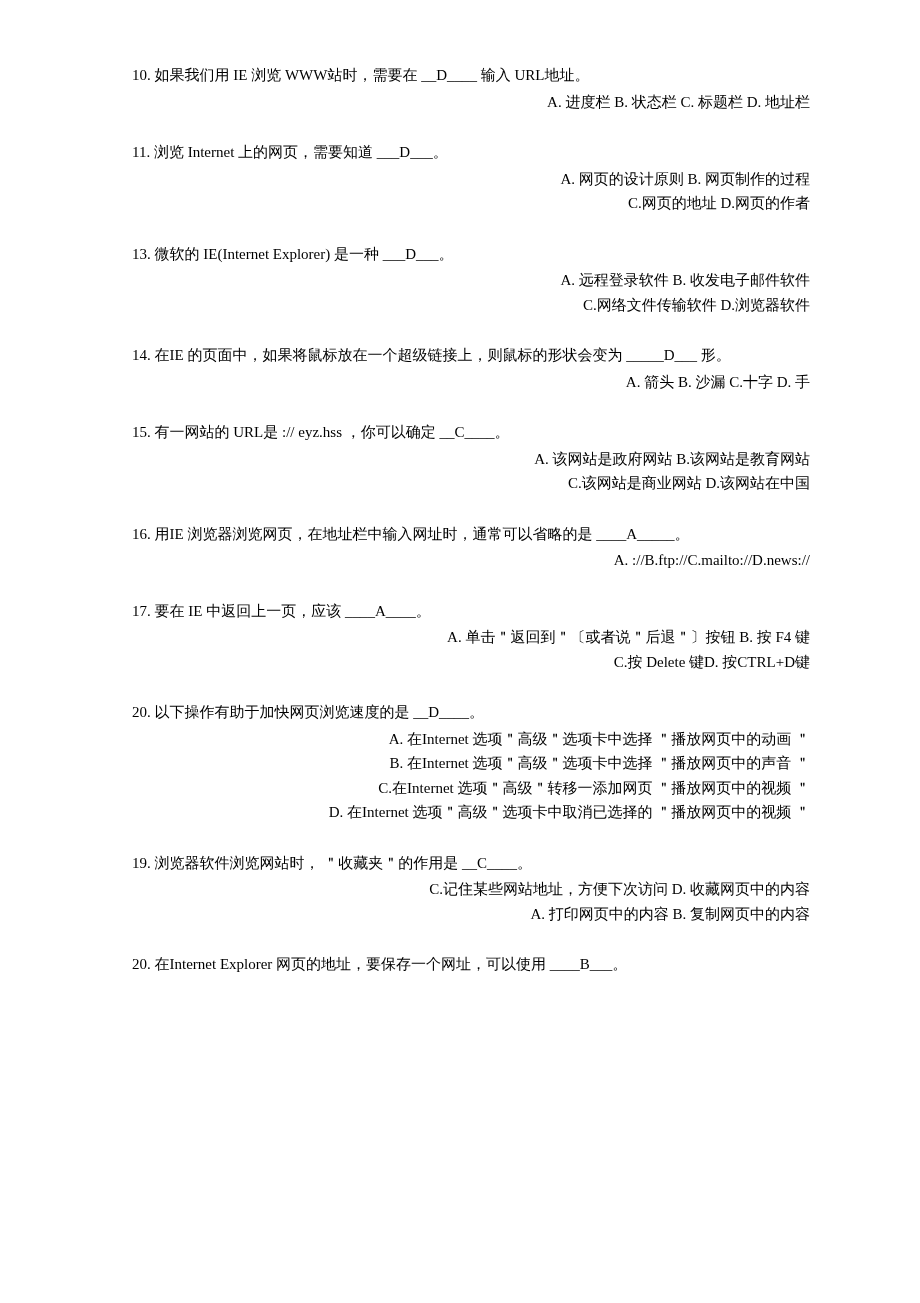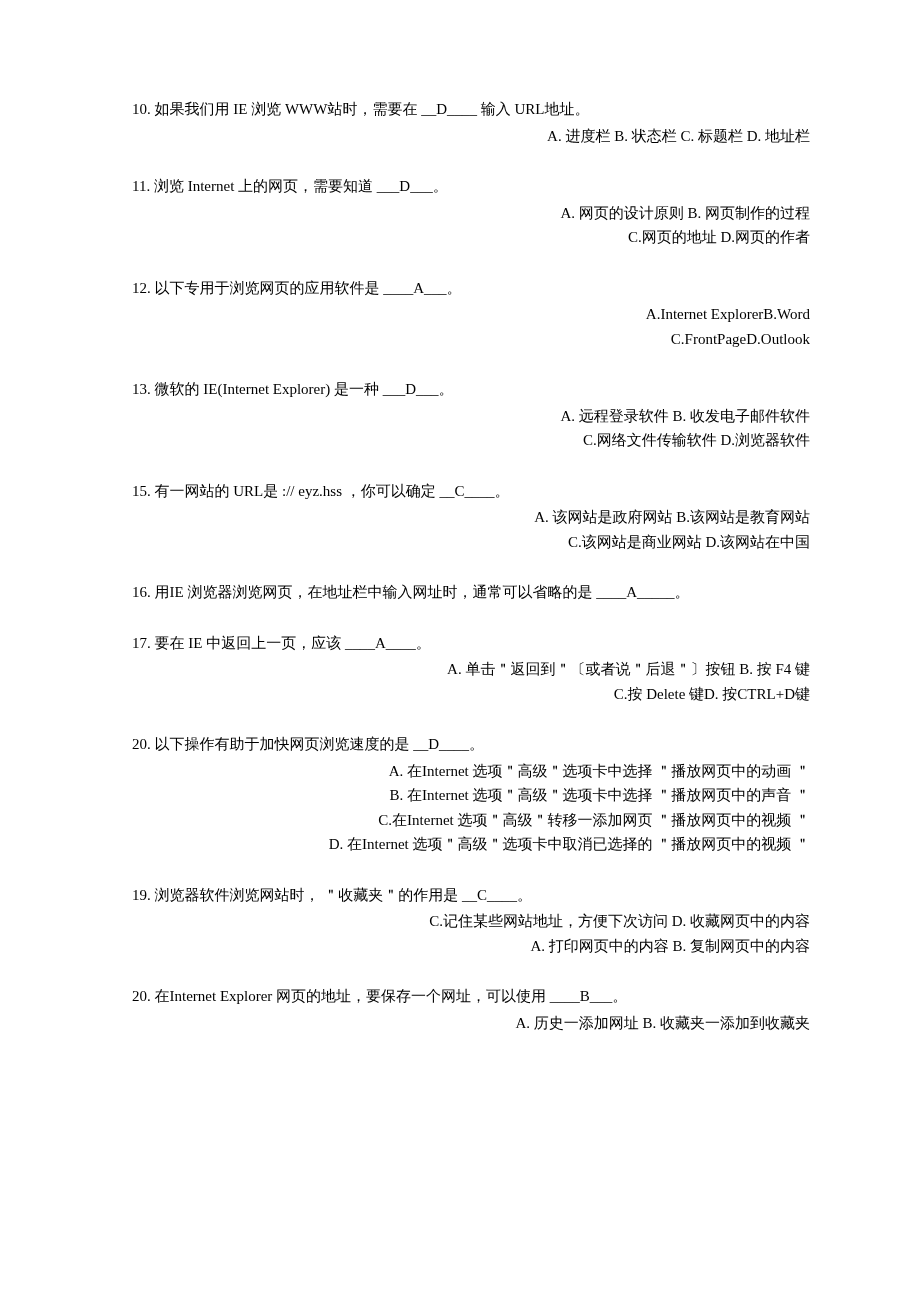--- a/index.html
+++ b/index.html
@@ -8,21 +8,21 @@
     background: #ffffff;
     font-family: "SimSun", "宋体", serif;
     color: #000;
     font-size: 15px;
     line-height: 1.5;
   }
   .page {
     width: 920px;
     min-height: 1303px;
     box-sizing: border-box;
-    padding: 98px 110px 80px 132px;
+    padding: 64px 110px 80px 132px;
     position: relative;
   }
   .question {
     margin-bottom: 28px;
   }
   .stem {
     margin-bottom: 4px;
   }
   .options {
     padding-left: 46px;
@@ -47,42 +47,44 @@
         </div>
       </div>
       <div class="question">
         <div class="stem"><span class="num">11.</span><span> 浏览 Internet   上的网页，需要知道   ___D___。</span></div>
         <div class="options">
           <div class="line">A. 网页的设计原则   B. 网页制作的过程</div>
           <div class="line">C.网页的地址  D.网页的作者</div>
         </div>
       </div>
       <div class="question">
-        <div class="stem"><span class="num">12.</span><span> 以下专用于浏览网页的应用软件是      ____A___。</span></div>
-        <div class="options">
-          <div class="line">A.Internet ExplorerB.Word</div>
-          <div class="line">C.FrontPageD.Outlook</div>
-        </div>
-      </div>
-      <div class="question">
         <div class="stem"><span class="num">13.</span><span> 微软的 IE(Internet Explorer)       是一种 ___D___。</span></div>
         <div class="options">
           <div class="line">A. 远程登录软件        B.        收发电子邮件软件</div>
           <div class="line">C.网络文件传输软件    D.浏览器软件</div>
+        </div>
+      </div>
+      <div class="question">
+        <div class="stem"><span class="num">14.</span><span> 在IE 的页面中，如果将鼠标放在一个超级链接上，则鼠标的形状会变为        _____D___ 形。</span></div>
+        <div class="options">
+          <div class="line">A. 箭头 B. 沙漏 C.十字 D. 手</div>
         </div>
       </div>
       <div class="question">
         <div class="stem"><span class="num">15.</span><span> 有一网站的  URL是   ://   eyz.hss           ，你可以确定  __C____。</span></div>
         <div class="options">
           <div class="line">A. 该网站是政府网站    B.该网站是教育网站</div>
           <div class="line">C.该网站是商业网站    D.该网站在中国</div>
         </div>
       </div>
       <div class="question">
         <div class="stem"><span class="num">16.</span><span> 用IE 浏览器浏览网页，在地址栏中输入网址时，通常可以省略的是        ____A_____。</span></div>
+        <div class="options">
+          <div class="line">A.    ://B.ftp://C.mailto://D.news://</div>
+        </div>
       </div>
       <div class="question">
         <div class="stem"><span class="num">17.</span><span> 要在 IE 中返回上一页，应该  ____A____。</span></div>
         <div class="options">
           <div class="line">A. 单击＂返回到＂〔或者说＂后退＂〕按钮 B. 按 F4 键</div>
           <div class="line">C.按 Delete    键D. 按CTRL+D键</div>
         </div>
       </div>
       <div class="question">
         <div class="stem"><span class="num">20.</span><span> 以下操作有助于加快网页浏览速度的是     __D____。</span></div>
@@ -96,17 +98,16 @@
       <div class="question">
         <div class="stem"><span class="num">19.</span><span> 浏览器软件浏览网站时，   ＂收藏夹＂的作用是  __C____。</span></div>
         <div class="options">
           <div class="line">C.记住某些网站地址，方便下次访问     D. 收藏网页中的内容</div>
           <div class="line">A. 打印网页中的内容    B. 复制网页中的内容</div>
         </div>
       </div>
       <div class="question">
         <div class="stem"><span class="num">20.</span><span> 在Internet Explorer     网页的地址，要保存一个网址，可以使用     ____B___。</span></div>
         <div class="options">
-          <div class="line">A. 历史一添加网址   B. 收藏夹一添加到收藏夹</div>
         </div>
       </div>
     </div>
 </div>
 
 </body></html>

